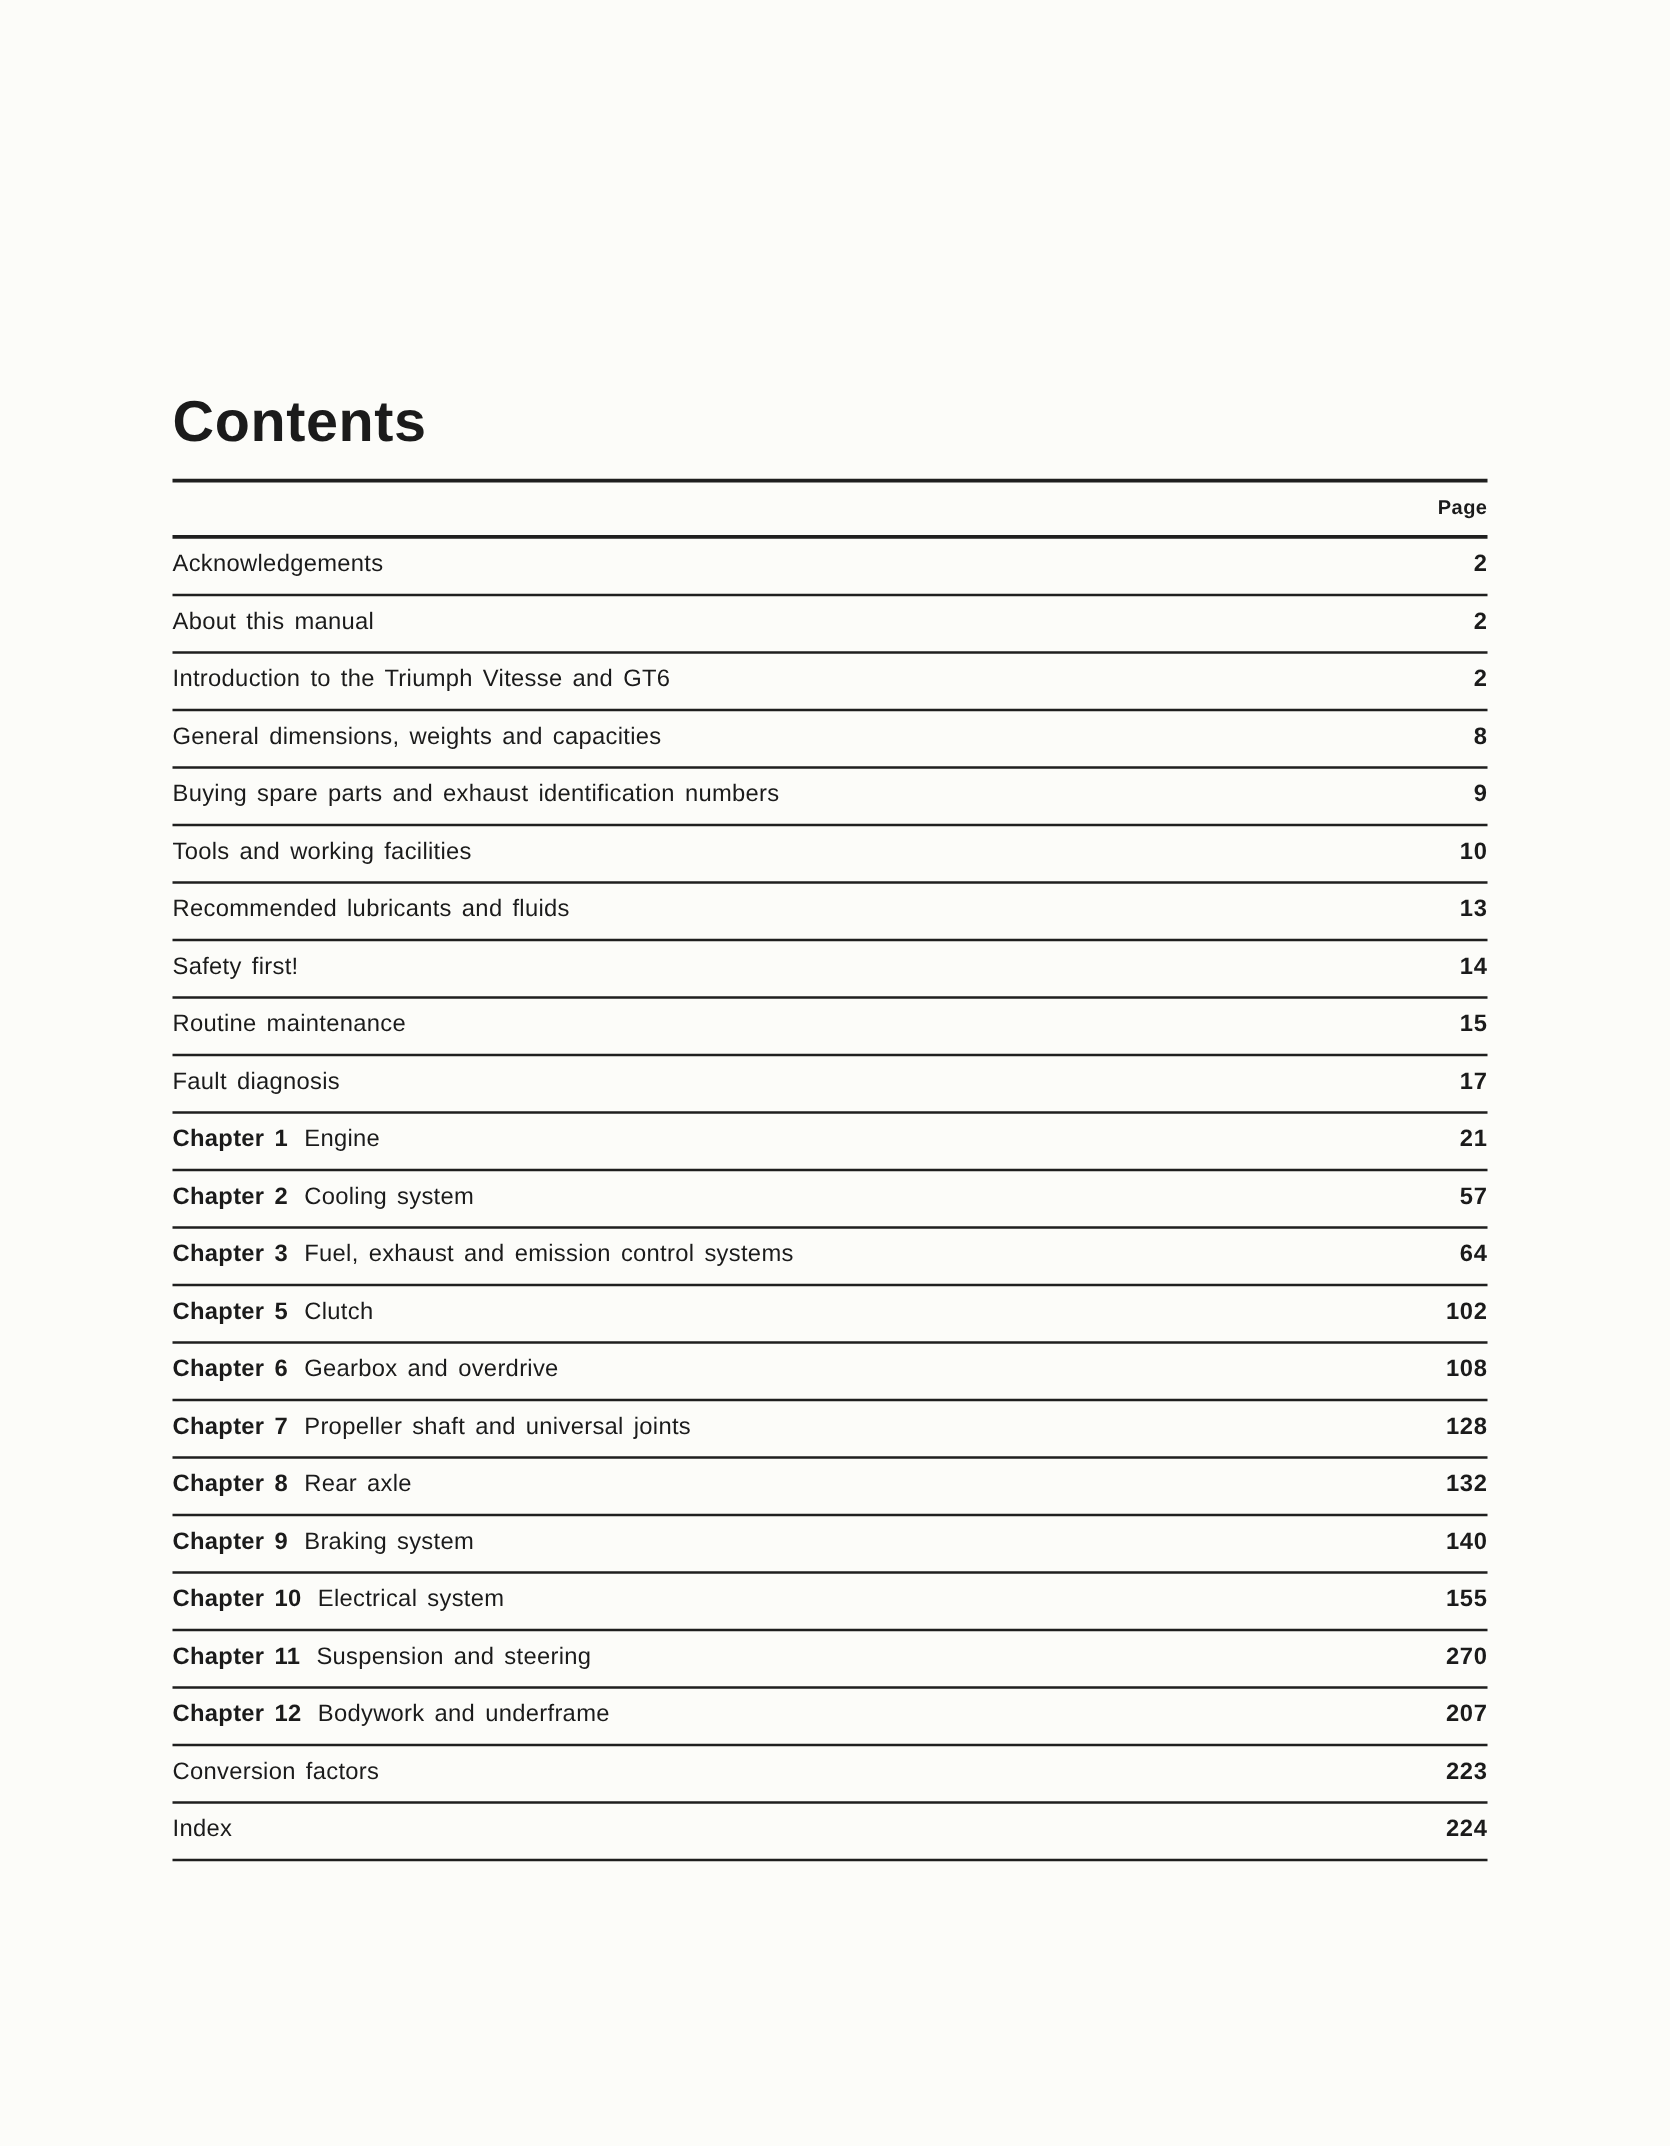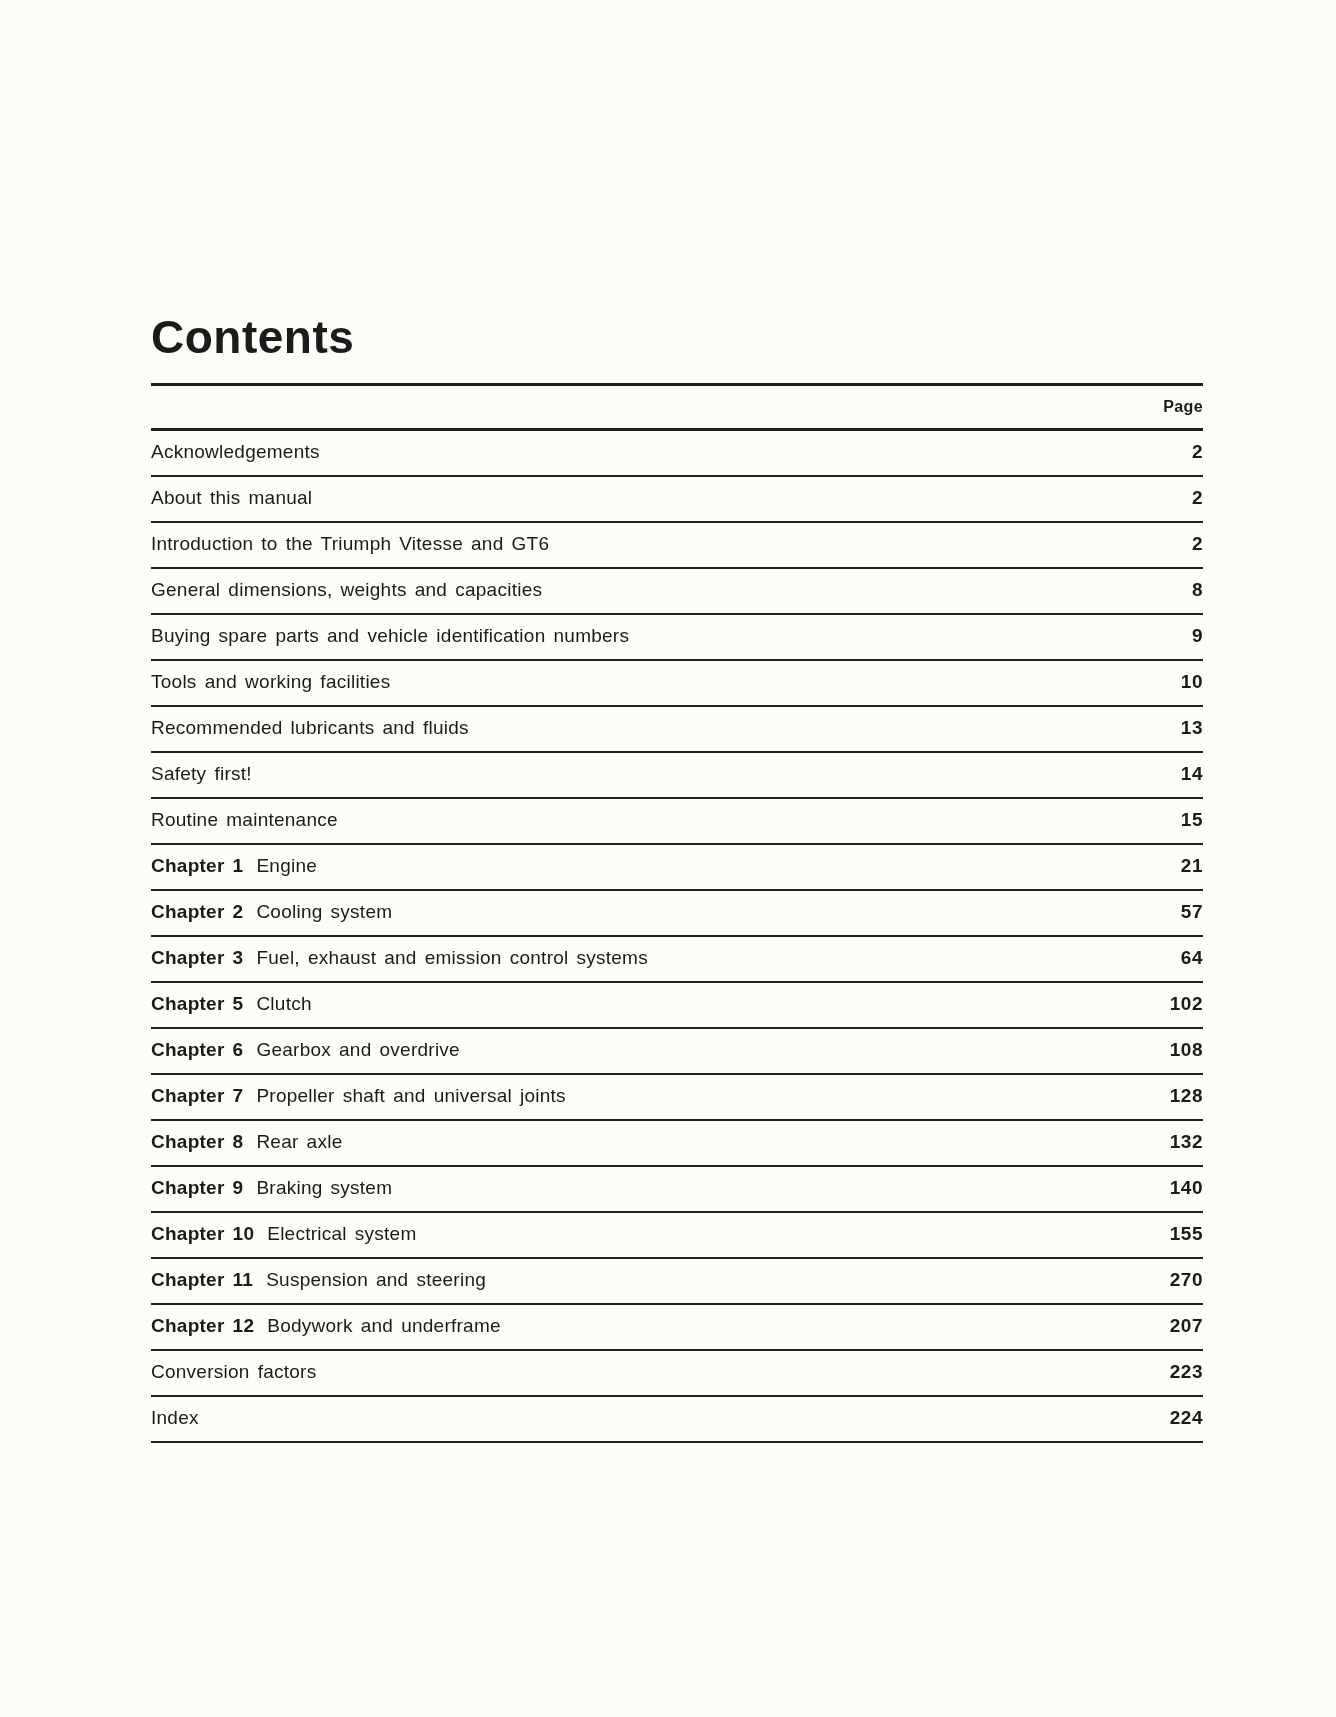--- a/index.html
+++ b/index.html
@@ -11,21 +11,21 @@
   }
   .page {
     position: relative;
     width: 1336px;
     height: 1717px;
     background: var(--paper, #fcfcf9);
     overflow: hidden;
   }
   .content {
     position: absolute;
-    left: 151px;
+    left: 138px;
     top: 314px;
     width: 1052px;
   }
   .doc-title {
     font-size: 46px;
     line-height: 46px;
     font-weight: 700;
     color: var(--ink, #161616);
     letter-spacing: 0.5px;
   }
@@ -106,21 +106,21 @@
           <span class="entry-left">
             <span class="chapter-label"></span>
             <span class="title-text">General dimensions, weights and capacities</span>
           </span>
           <span class="page-num">8</span>
         </div>
 
         <div class="toc-row">
           <span class="entry-left">
             <span class="chapter-label"></span>
-            <span class="title-text">Buying spare parts and vehicle identification numbers</span>
+            <span class="title-text">Buying spare parts and exhaust identification numbers</span>
           </span>
           <span class="page-num">9</span>
         </div>
 
         <div class="toc-row">
           <span class="entry-left">
             <span class="chapter-label"></span>
             <span class="title-text">Tools and working facilities</span>
           </span>
           <span class="page-num">10</span>
@@ -144,20 +144,27 @@
         </div>
 
         <div class="toc-row">
           <span class="entry-left">
             <span class="chapter-label"></span>
             <span class="title-text">Routine maintenance</span>
           </span>
           <span class="page-num">15</span>
         </div>
 
+        <div class="toc-row">
+          <span class="entry-left">
+            <span class="chapter-label"></span>
+            <span class="title-text">Fault diagnosis</span>
+          </span>
+          <span class="page-num">17</span>
+        </div>
 
         <div class="toc-row">
           <span class="entry-left">
             <span class="chapter-label">Chapter 1</span>
             <span class="title-text">Engine</span>
           </span>
           <span class="page-num">21</span>
         </div>
 
         <div class="toc-row">

